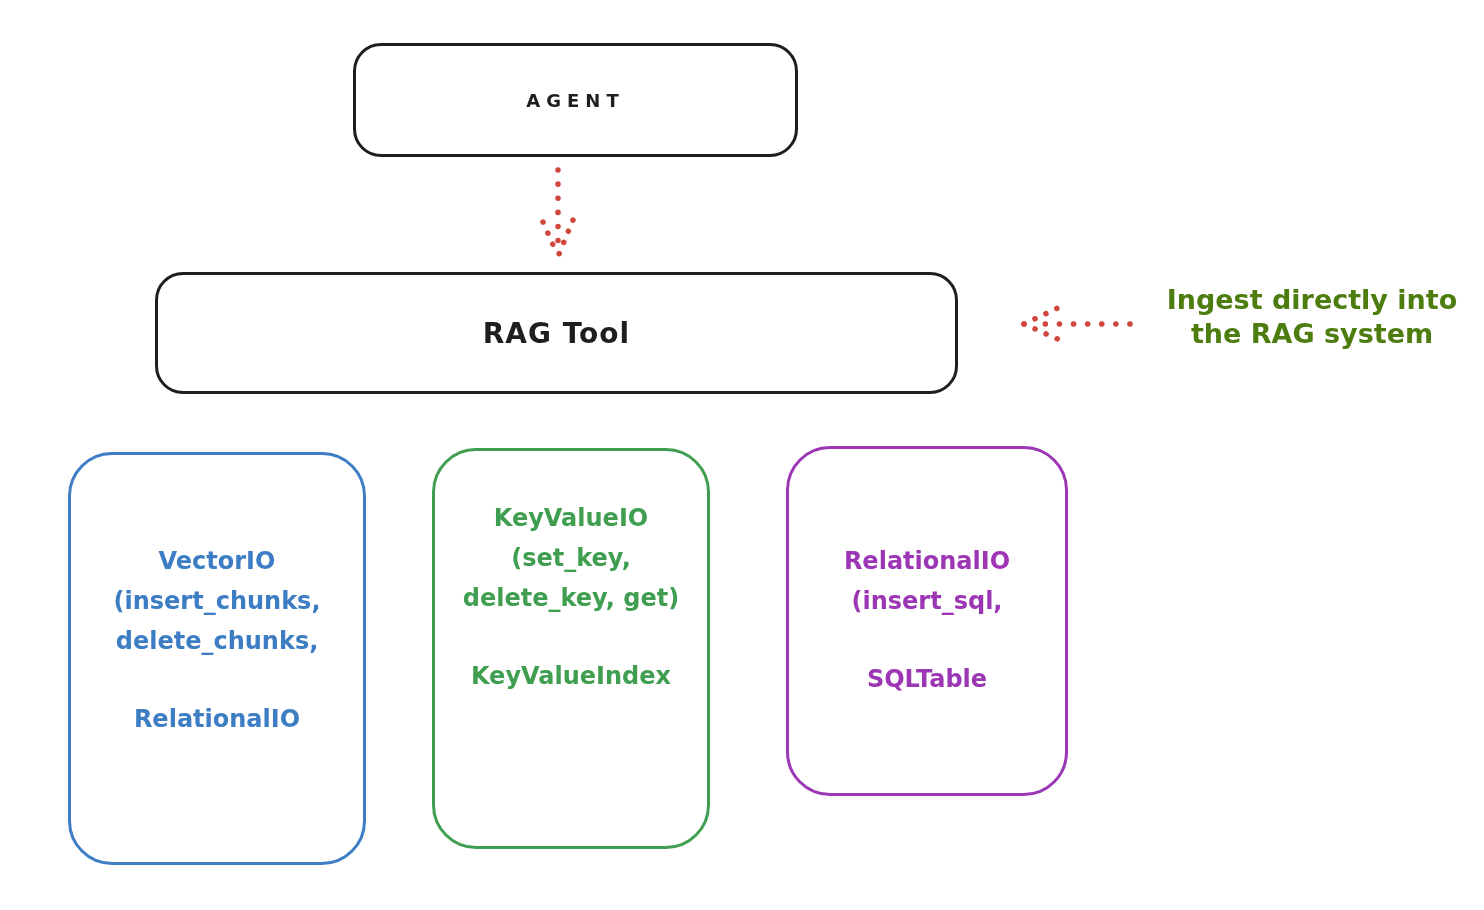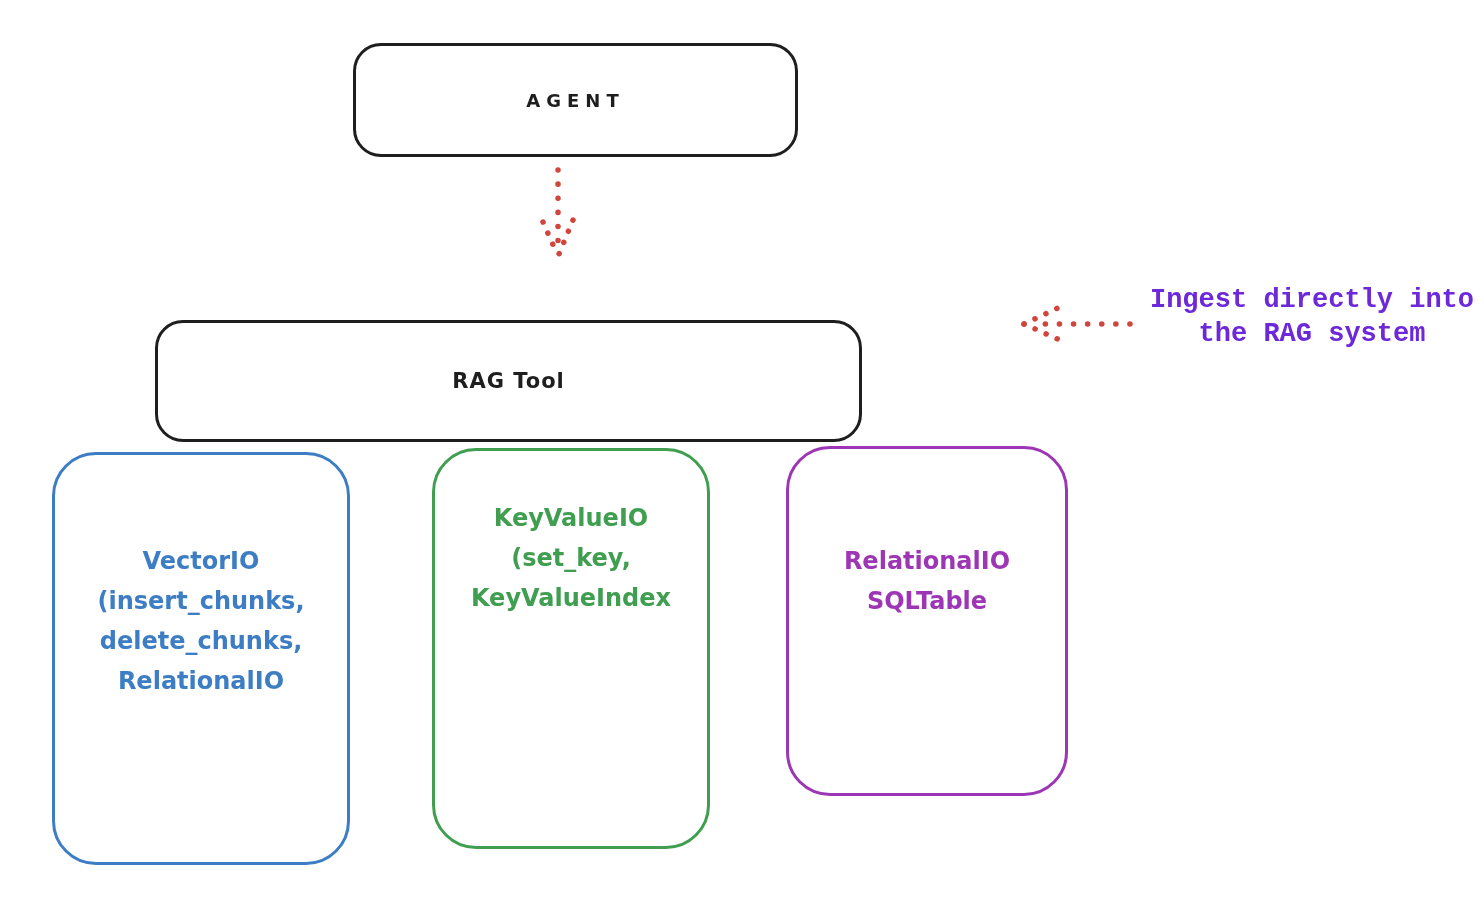--- a/index.html
+++ b/index.html
@@ -45,54 +45,54 @@
   }
   .node-agent {
     left: 353px; top: 43px;
     width: 445px; height: 114px;
     font-size: 18px;
     font-weight: 700;
     letter-spacing: 6px;
   }
   .node-rag {
     left: 155px; top: 272px;
-    width: 707px; height: 122px;
-    font-size: 21px;
+    width: 803px; height: 122px;
+    font-size: 28px;
     font-weight: 600;
     letter-spacing: 1px;
-    margin-top: 48px;
   }
   .annotation {
     position: absolute;
     left: 1140px; top: 283px;
     width: 344px;
     text-align: center;
     font-size: 27px;
     line-height: 34px;
     font-weight: 700;
   }
   .card {
     position: absolute;
     border: 3px solid;
     border-radius: 44px;
     background: #ffffff;
     box-sizing: border-box;
     text-align: center;
     font-size: 24px;
     font-weight: 600;
   }
-  .card-vector   { left: 52px;  top: 452px; width: 298px; height: 413px; padding-top: 86px; }
+  .card-vector   { left: 68px;  top: 452px; width: 298px; height: 413px; padding-top: 86px; }
   .card-keyvalue { left: 432px; top: 448px; width: 278px; height: 401px; padding-top: 47px; }
   .card-relational { left: 786px; top: 446px; width: 282px; height: 350px; padding-top: 92px; }
   .card-line {
     line-height: 40px;
     white-space: nowrap;
   }
   .card-index {
     line-height: 40px;
+    margin-top: 38px;
     white-space: nowrap;
   }
 </style>
 </head>
 <body>
 
 <div class="canvas">
 
   <svg class="overlay" xmlns="http://www.w3.org/2000/svg">
     <g style="stroke: rgb(208, 69, 60);">
@@ -108,36 +108,38 @@
   </svg>
 
   <div class="node node-agent" style="border-color: rgb(30, 30, 30); color: rgb(30, 30, 30);">
     <span>AGENT</span>
   </div>
 
   <div class="node node-rag" style="border-color: rgb(30, 30, 30); color: rgb(30, 30, 30);">
     <span>RAG Tool</span>
   </div>
 
-  <div class="annotation" style="color: #6d28d9; font-family: Liberation Mono, monospace;">
+  <div class="annotation" style="color: #4d7c0f;">
     <div>Ingest directly into</div>
     <div>the RAG system</div>
   </div>
 
   <div class="card card-vector" style="border-color: rgb(61, 125, 196); color: rgb(61, 125, 196);">
     <div class="card-line">VectorIO</div>
     <div class="card-line">(insert_chunks,</div>
     <div class="card-line">delete_chunks,</div>
     <div class="card-index">RelationalIO</div>
   </div>
 
   <div class="card card-keyvalue" style="border-color: rgb(63, 158, 79); color: rgb(63, 158, 79);">
     <div class="card-line">KeyValueIO</div>
     <div class="card-line">(set_key,</div>
+    <div class="card-line">delete_key, get)</div>
     <div class="card-index">KeyValueIndex</div>
   </div>
 
   <div class="card card-relational" style="border-color: rgb(156, 54, 181); color: rgb(156, 54, 181);">
     <div class="card-line">RelationalIO</div>
+    <div class="card-line">(insert_sql,</div>
     <div class="card-index">SQLTable</div>
   </div>
 
 </div>
 
 </body></html>

